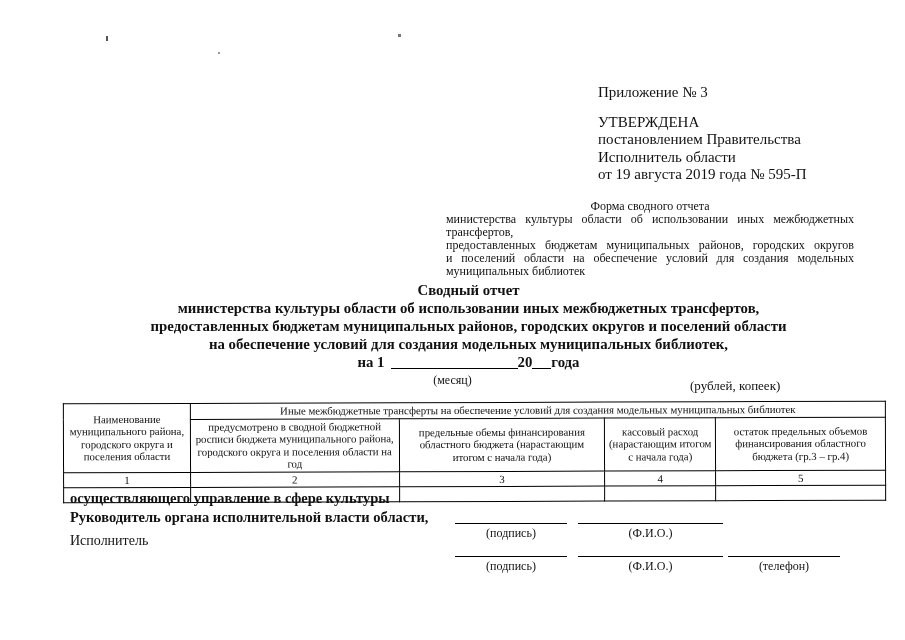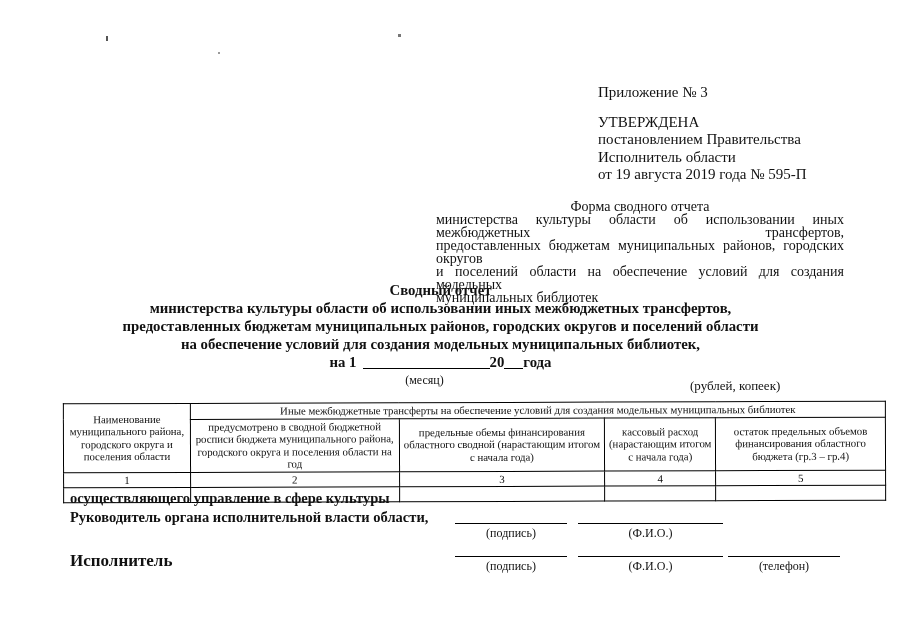--- a/index.html
+++ b/index.html
@@ -13,26 +13,26 @@
   .speck { position:absolute; background:#555; }
   .speck.s1 { left:106px; top:36px; width:2px; height:5px; }
   .speck.s2 { left:398px; top:34px; width:3px; height:3px; background:#777; }
   .speck.s3 { left:218px; top:52px; width:2px; height:2px; background:#9a9a9a; }
 
   
   .approval { position:absolute; left:598px; top:84px; font-size:15px; line-height:17.5px; }
   .approval .appendix { margin-bottom:12px; }
 
   
-  .form-note { position:absolute; left:436px; top:200px; width:408px; font-size:14px; line-height:13px; }
+  .form-note { position:absolute; left:446px; top:200px; width:408px; font-size:12px; line-height:13px; }
   .fn-center { text-align:center; }
   .fn-just { text-align:justify; text-align-last:justify; }
 
   
-  .title { position:absolute; left:28px; top:281px; width:825px; text-align:center;
+  .title { position:absolute; left:56px; top:281px; width:825px; text-align:center;
            font-weight:bold; font-size:14.8px; line-height:18px; }
   .blank { display:inline-block; border-bottom:1.3px solid #000; height:13px; vertical-align:-2px; }
   .blank-month { width:127px; margin-left:6px; }
   .blank-year  { width:19px; }
   .month-hint { font-weight:normal; font-size:12px; line-height:14px; position:relative; left:-16px; margin-top:2px; }
 
   .units-note { position:absolute; left:690px; top:378px; width:175px; text-align:left; font-size:13px; }
 
   
   .report-table {
@@ -41,21 +41,21 @@
     transform:rotate(-0.18deg);
   }
   .report-table td { border:1px solid #000; padding:1px 3px; vertical-align:middle; }
   .r-group td { height:13px; }
   .r-desc  td { height:42px; }
   .r-num   td { height:12px; font-size:11px; }
   .r-empty td { height:15px; }
 
   
   .sig-head { position:absolute; left:70px; top:489px; font-weight:bold; font-size:14.5px; line-height:18.5px; }
-  .sig-exec { position:absolute; left:70px; top:551px; font-weight:bold; font-size:17px; }
+  .sig-exec { position:absolute; left:70px; top:533px; font-weight:normal; font-size:14px; }
   .sig-line { position:absolute; border-top:1.2px solid #000; text-align:center; font-size:12px; padding-top:2px; }
   .sl1a { left:455px; top:523px; width:112px; }
   .sl1b { left:578px; top:523px; width:145px; }
   .sl2a { left:455px; top:556px; width:112px; }
   .sl2b { left:578px; top:556px; width:145px; }
   .sl2c { left:728px; top:556px; width:112px; }
 </style>
 </head>
 <body>
 
@@ -100,21 +100,21 @@
         <col style="width:111px">
         <col style="width:170px">
     </colgroup>
     <tbody>
       <tr class="r-group">
         <td rowspan="2">Наименование муниципального района, городского округа и поселения области</td>
         <td colspan="4">Иные межбюджетные трансферты на обеспечение условий для создания модельных муниципальных библиотек</td>
       </tr>
       <tr class="r-desc">
         <td>предусмотрено в сводной бюджетной росписи бюджета муниципального района, городского округа и поселения области на год</td>
-        <td>предельные обемы финансирования областного сводной (нарастающим итогом с начала года)</td>
+        <td>предельные обемы финансирования областного бюджета (нарастающим итогом с начала года)</td>
         <td>кассовый расход (нарастающим итогом с начала года)</td>
         <td>остаток предельных объемов финансирования областного бюджета (гр.3 – гр.4)</td>
       </tr>
       <tr class="r-num">
         <td>1</td>
         <td>2</td>
         <td>3</td>
         <td>4</td>
         <td>5</td>
       </tr>

